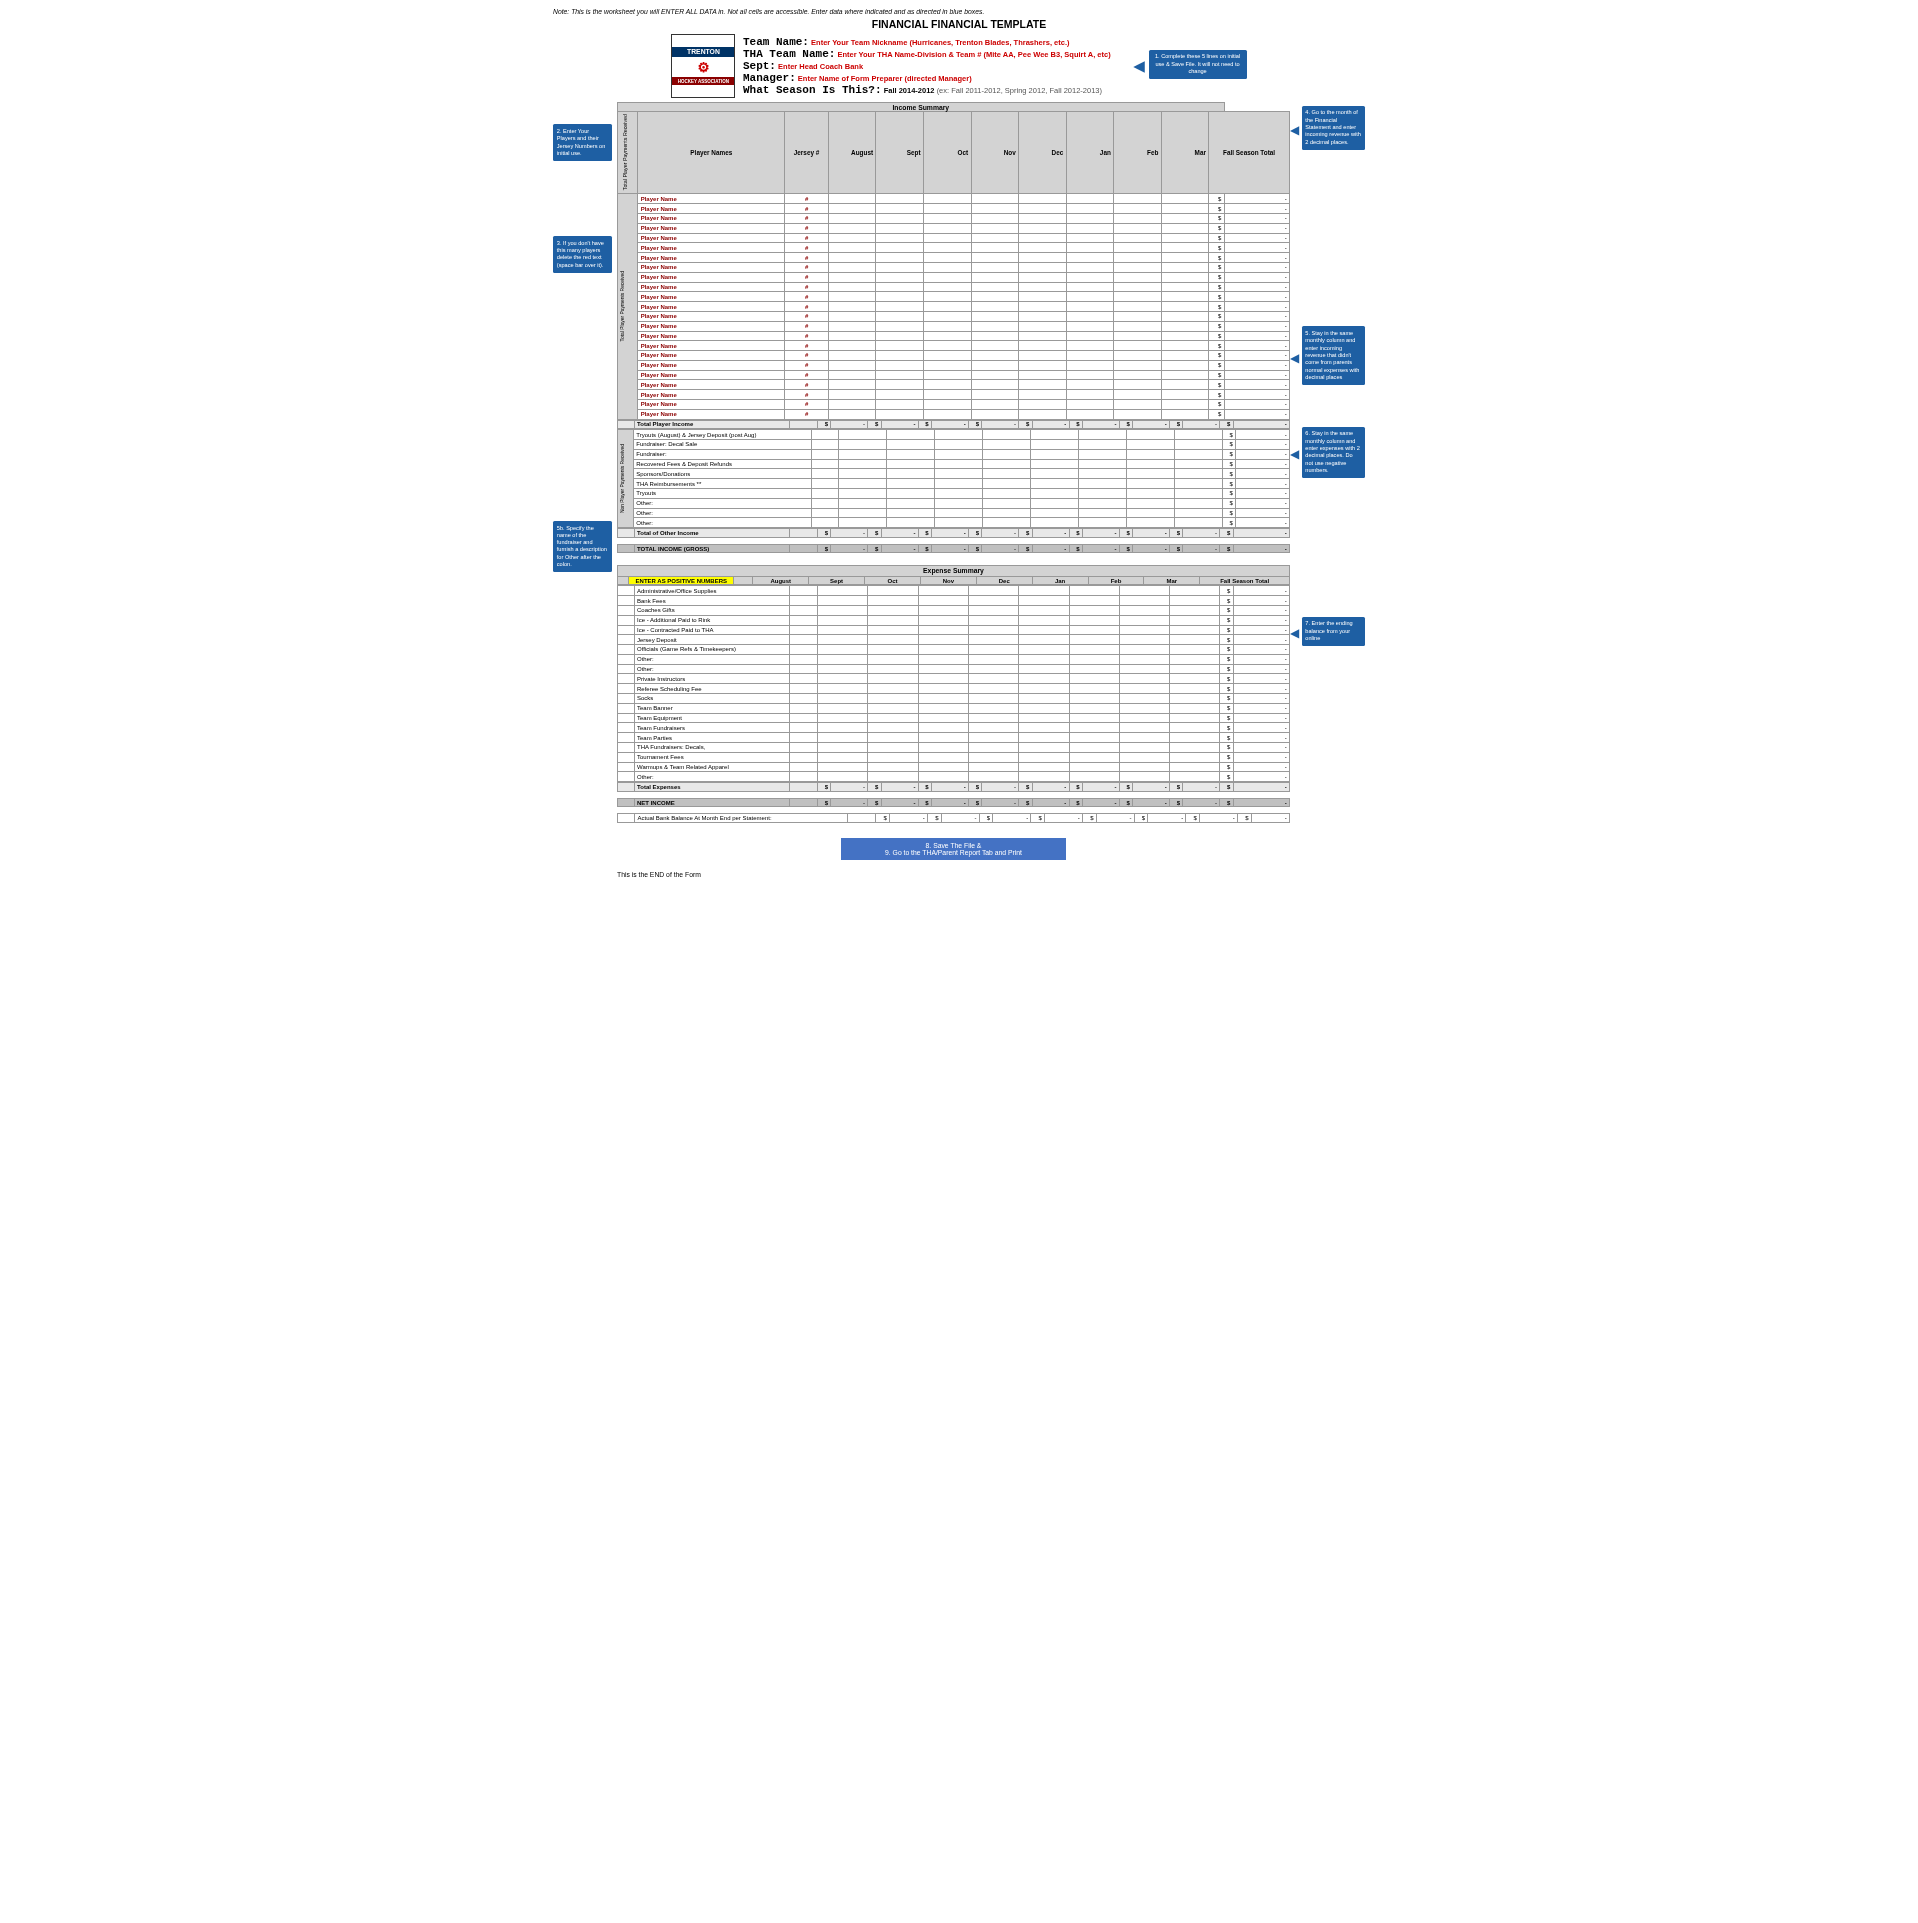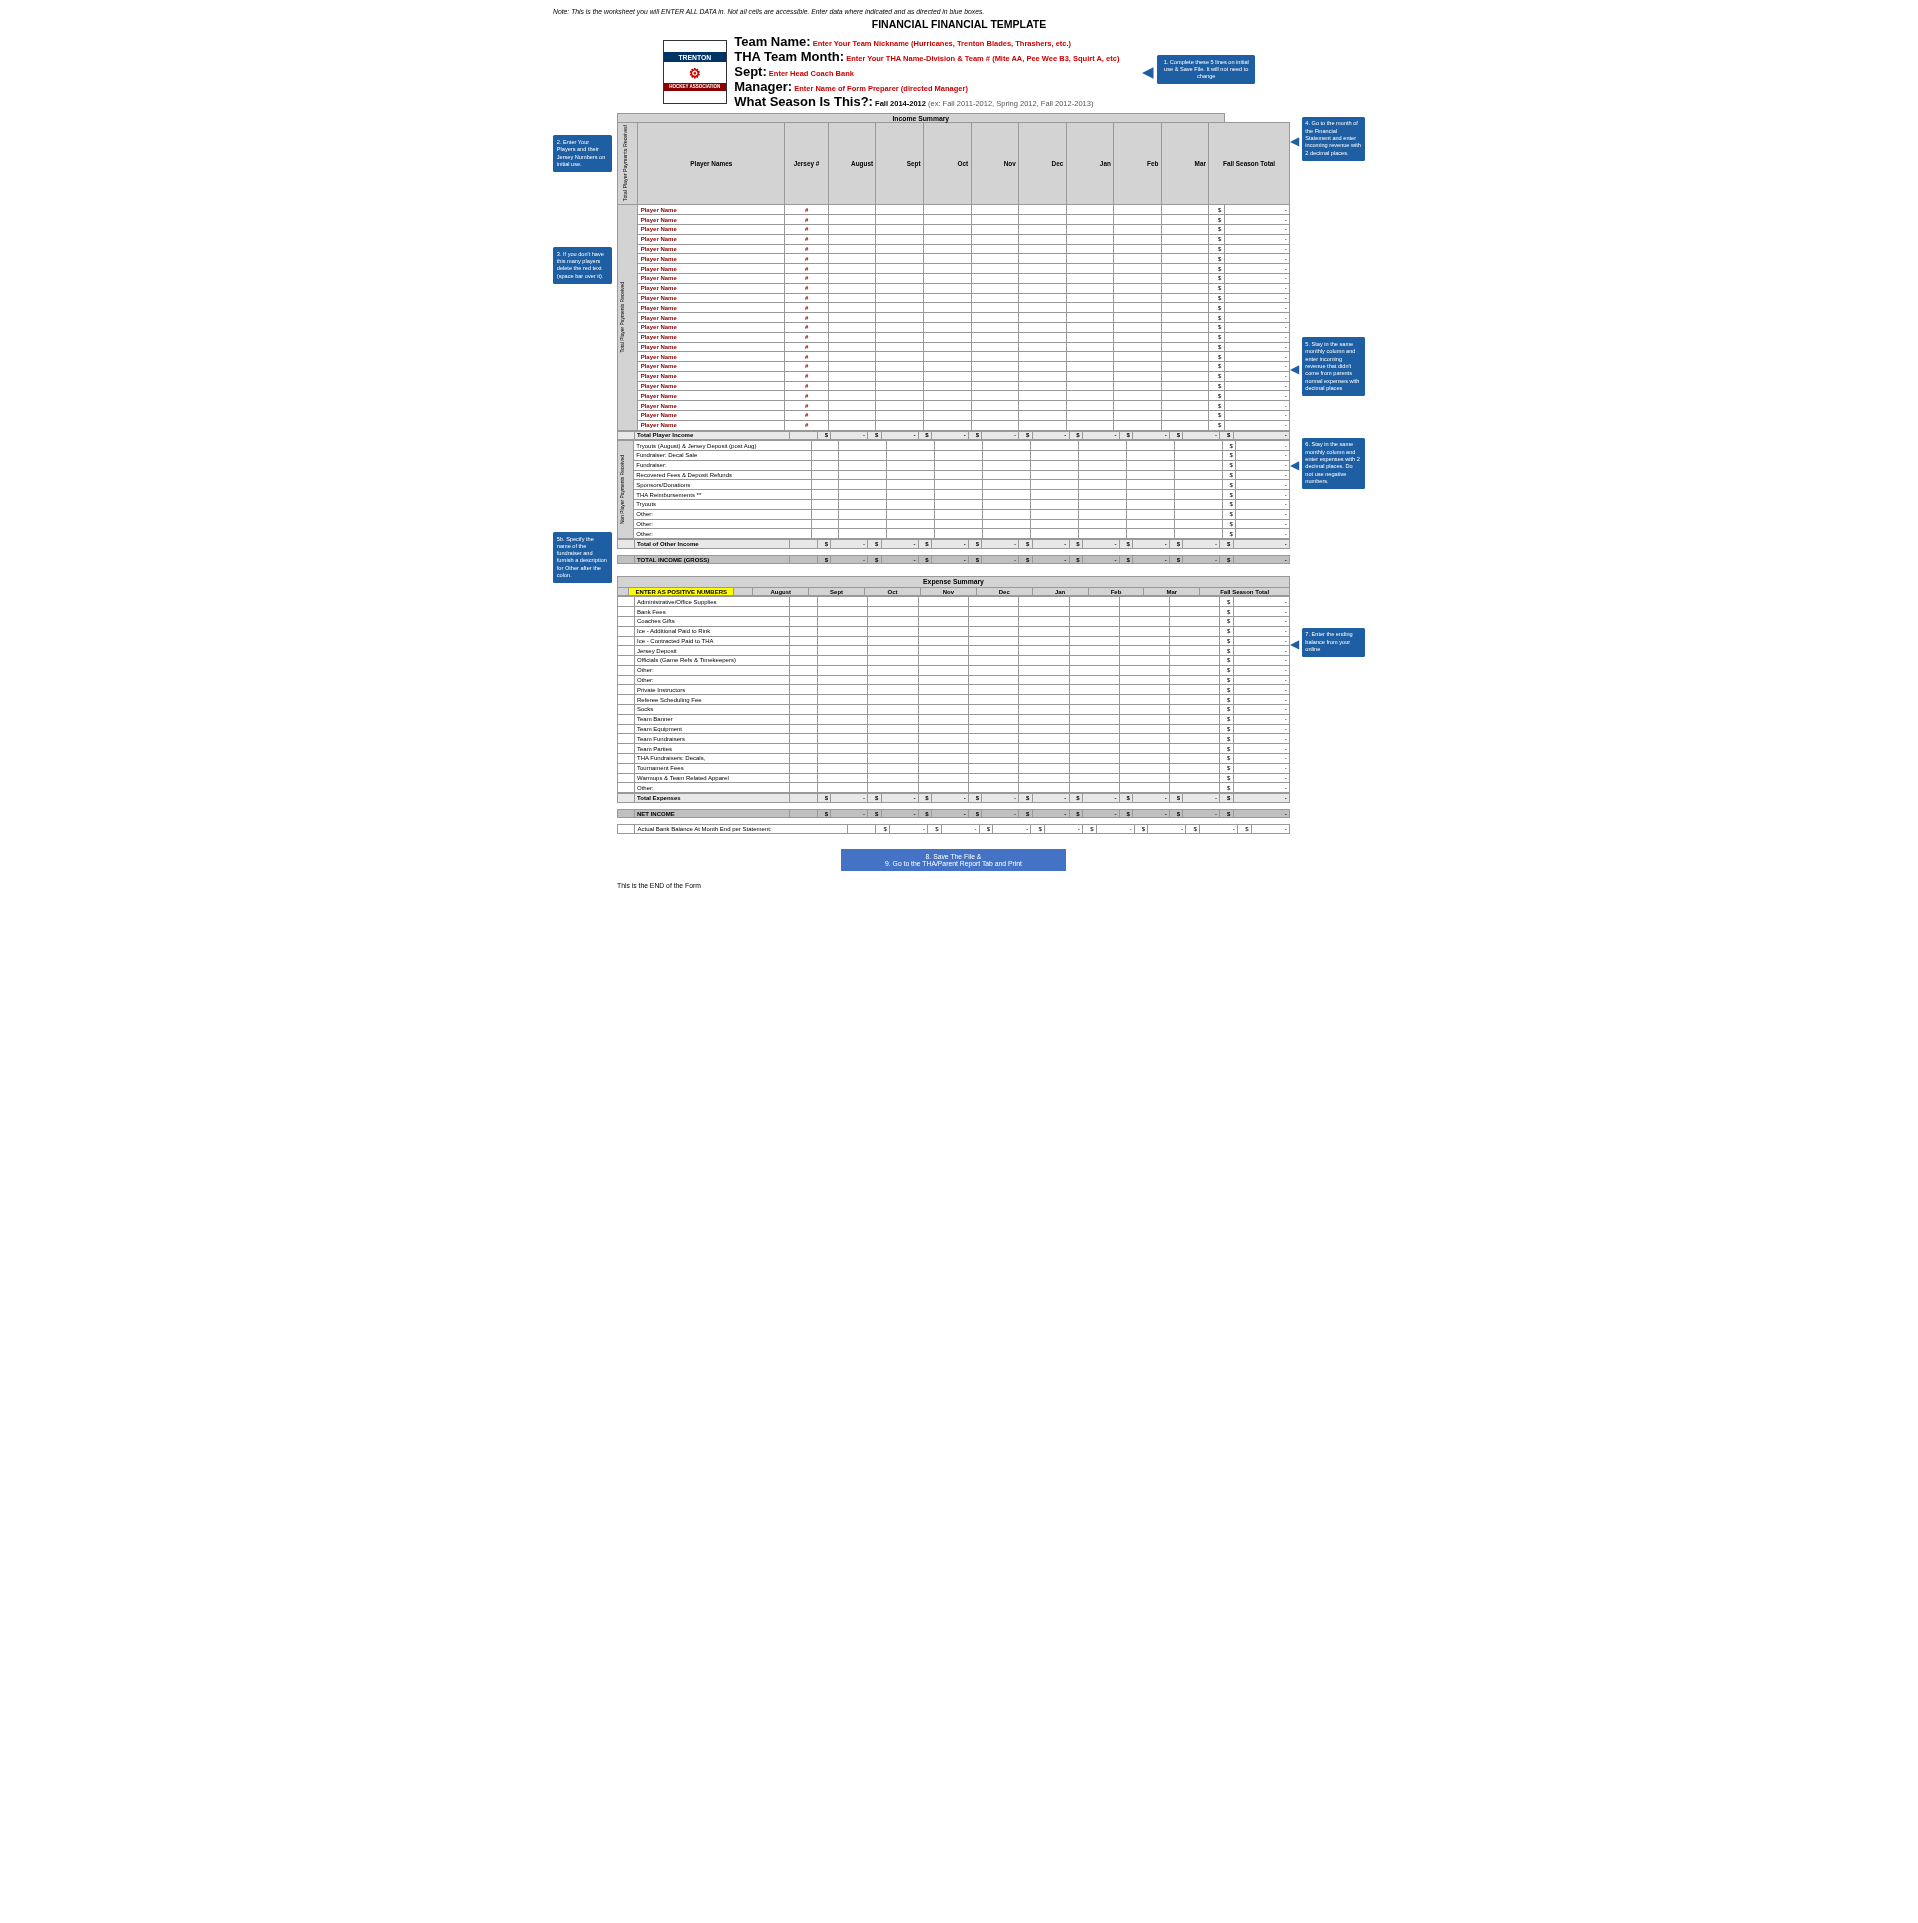--- a/index.html
+++ b/index.html
@@ -6,21 +6,21 @@
     body { font-family: Arial, sans-serif; font-size: 7.5px; background: #fff; width: 827px; margin: 0 auto; padding: 7.5px; }
     
     .note-top { font-size: 6.8px; font-style: italic; margin-bottom: 3.8px; }
     
     .header-section { text-align: center; margin-bottom: 3.8px; }
     .main-title { font-size: 10.5px; font-weight: bold; margin-bottom: 3.8px; }
     
     .logo-header { display: flex; align-items: center; justify-content: center; gap: 7.5px; margin-bottom: 3.8px; }
     
     .team-info { text-align: left; font-size: 7.5px; }
-    .team-info .label { font-weight: bold; font-size: 13px; }
+    .team-info .label { font-weight: bold; font-size: 11px; font-family: Liberation Mono, monospace; }
     .team-info .value { color: #8B0000; font-weight: bold; font-size: 7.5px; }
     
     table { border-collapse: collapse; width: 100%; font-size: 6.4px; }
     th, td { border: 0.8px solid #999; padding: 0.8px 2.3px; white-space: nowrap; }
     th { background: #d3d3d3; text-align: center; font-weight: bold; }
     
     .section-title { background: #d3d3d3; text-align: center; font-weight: bold; font-size: 6.8px; }
     .name-col { width: 105px; }
     .jersey-col { width: 19px; text-align: center; }
     
@@ -81,21 +81,21 @@
         <div style="background:white;width:100%;text-align:center;padding:2.3px;color:#cc0000;font-size:13.5px;font-weight:bold;">⚙</div>
         <div style="background:#8B0000;color:white;width:100%;text-align:center;font-weight:bold;font-size:4.5px;padding:1.5px;">HOCKEY ASSOCIATION</div>
       </div>
 
       <div class="team-info">
         <div>
           <span class="label">Team Name:</span>
           <span class="value" style="color:#cc0000;font-weight:bold;font-size:7.5px;">Enter Your Team Nickname (Hurricanes, Trenton Blades, Thrashers, etc.)</span>
         </div>
         <div>
-          <span class="label">THA Team Month:</span>
+          <span class="label">THA Team Name:</span>
           <span class="value" style="color:#cc0000;font-weight:bold;font-size:7.5px;">Enter Your THA Name-Division &amp; Team # (Mite AA, Pee Wee B3, Squirt A, etc)</span>
         </div>
         <div>
           <span class="label">Sept:</span>
           <span class="value" style="color:#cc0000;font-weight:bold;font-size:7.5px;">Enter Head Coach Bank</span>
         </div>
         <div>
           <span class="label">Manager:</span>
           <span class="value" style="color:#cc0000;font-weight:bold;font-size:7.5px;">Enter Name of Form Preparer (directed Manager)</span>
         </div>

